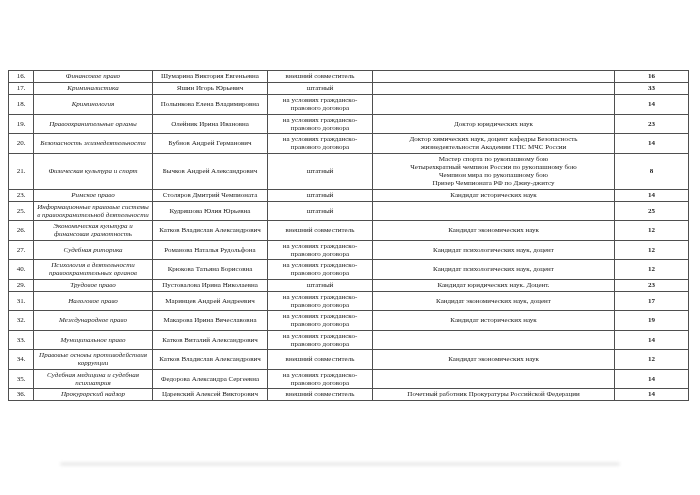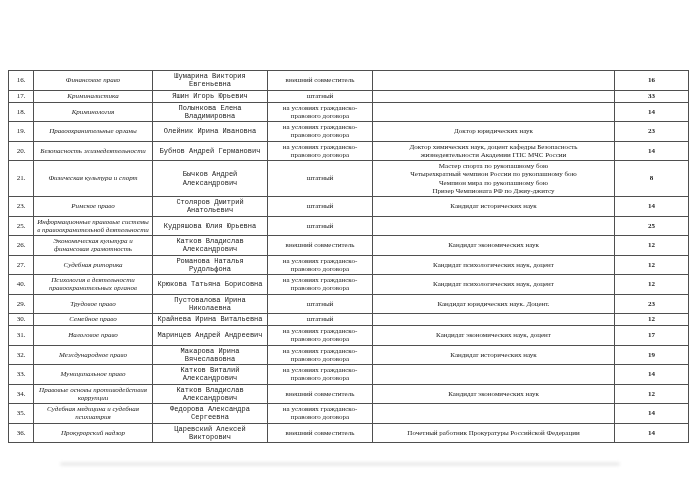--- a/index.html
+++ b/index.html
@@ -39,21 +39,20 @@
     font-size: 7px;
     padding-left: 1px;
     margin-top: 18px;
   }
   td.col-subject {
     font-size: 8px;
     font-style: italic;
   }
   td.col-teacher {
     font-size: 7.5px;
-    font-family: Liberation Mono, monospace;
   }
   td.col-employment,
   td.col-qualification {
     font-size: 7px;
     white-space: pre-line;
   }
   td.col-hours {
     font-size: 8px;
     font-weight: bold;
     font-family: Liberation Serif, serif;
@@ -136,21 +135,21 @@
           <td class="col-employment">штатный</td>
           <td class="col-qualification">Мастер спорта по рукопашному бою
 Четырехкратный чемпион России по рукопашному бою
 Чемпион мира по рукопашному бою
 Призер Чемпионата РФ по Джиу-джитсу</td>
           <td class="col-hours">8</td>
         </tr>
         <tr class="staff-row">
           <td class="col-num">23.</td>
           <td class="col-subject">Римское право</td>
-          <td class="col-teacher">Столяров Дмитрий Анатольевич</td>
+          <td class="col-teacher">Столяров Дмитрий Чемпионата</td>
           <td class="col-employment">штатный</td>
           <td class="col-qualification">Кандидат исторических наук</td>
           <td class="col-hours">14</td>
         </tr>
         <tr class="staff-row">
           <td class="col-num">25.</td>
           <td class="col-subject">Информационные правовые системы в правоохранительной деятельности</td>
           <td class="col-teacher">Кудряшова Юлия Юрьевна</td>
           <td class="col-employment">штатный</td>
           <td class="col-qualification"></td>
@@ -182,28 +181,20 @@
           <td class="col-qualification">Кандидат психологических наук, доцент</td>
           <td class="col-hours">12</td>
         </tr>
         <tr class="staff-row">
           <td class="col-num">29.</td>
           <td class="col-subject">Трудовое право</td>
           <td class="col-teacher">Пустовалова Ирина Николаевна</td>
           <td class="col-employment">штатный</td>
           <td class="col-qualification">Кандидат юридических наук. Доцент.</td>
           <td class="col-hours">23</td>
-        </tr>
-        <tr class="staff-row">
-          <td class="col-num">30.</td>
-          <td class="col-subject">Семейное право</td>
-          <td class="col-teacher">Крайнева Ирина Витальевна</td>
-          <td class="col-employment">штатный</td>
-          <td class="col-qualification"></td>
-          <td class="col-hours">12</td>
         </tr>
         <tr class="staff-row">
           <td class="col-num">31.</td>
           <td class="col-subject">Налоговое право</td>
           <td class="col-teacher">Маринцев Андрей Андреевич</td>
           <td class="col-employment">на условиях гражданско-
 правового договора</td>
           <td class="col-qualification">Кандидат экономических наук, доцент</td>
           <td class="col-hours">17</td>
         </tr>

